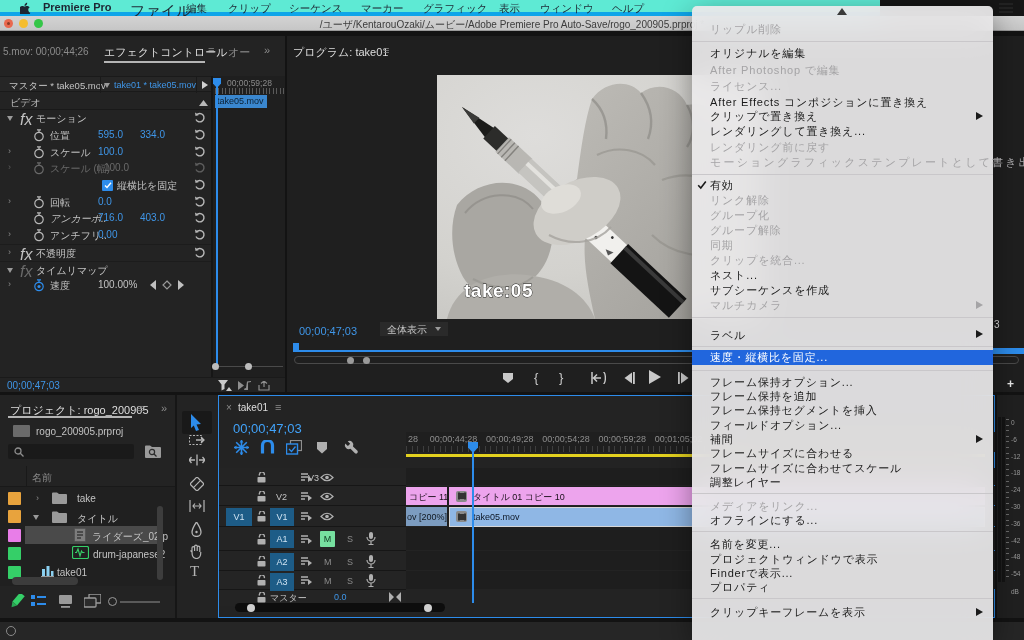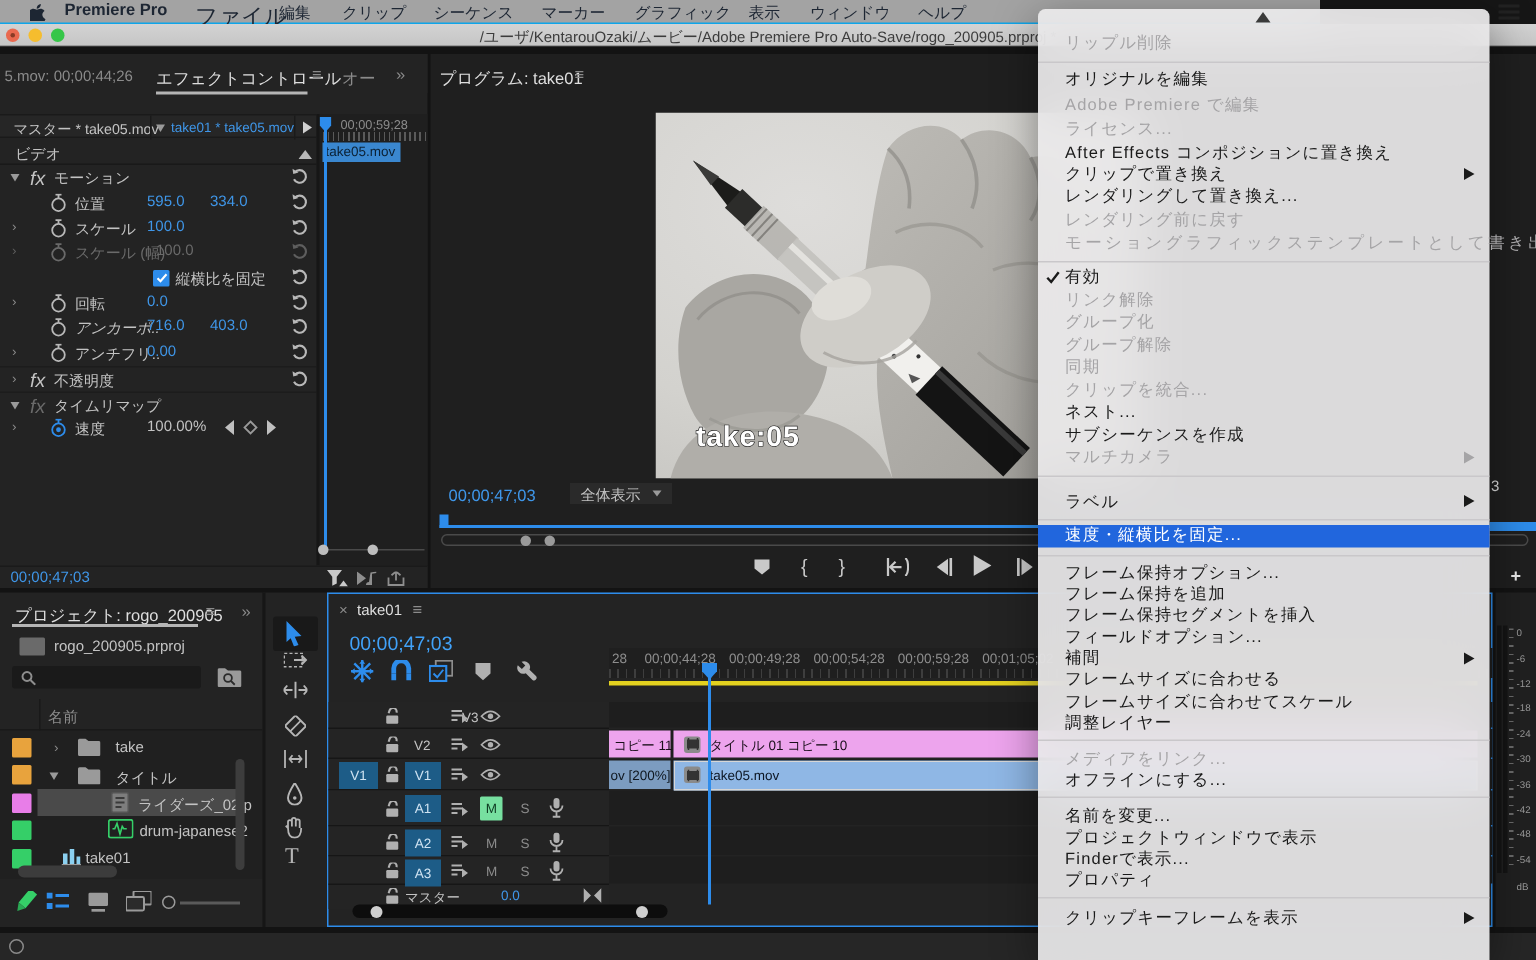--- a/index.html
+++ b/index.html
@@ -7,38 +7,38 @@
     font-family:"Liberation Sans", sans-serif; }
   .abs { position:absolute; white-space:nowrap; }
   .mi { position:absolute; left:18px; height:14px; line-height:14px; white-space:nowrap; letter-spacing:0.8px; }
   .mi.off { color:#a5a4a6; }
   .sep { position:absolute; left:0; width:301px; height:1px; background:#c9c7ca; }
   .sub { position:absolute; left:284px; width:0; height:0; border-left:7px solid #1a1a1a;
          border-top:4.5px solid transparent; border-bottom:4.5px solid transparent; }
   .sub.off { border-left-color:#a5a4a6; }
   .fxr { position:absolute; left:0; width:211px; height:16.7px; }
   .fxr > span { position:absolute; top:2px; }
-  .fx { font-style:italic; color:#c3c3c3; font-size:13px; top:1px !important; }
+  .fx { font-style:italic; color:#c3c3c3; font-size:16px; top:1px !important; }
   .caret { font-size:9px; }
   .tdn { position:absolute; width:0; height:0; border-top:5px solid #9a9a9a; border-left:3.5px solid transparent; border-right:3.5px solid transparent; }
   .swc, .rst { position:absolute; top:2px; }
   .lk { position:absolute; left:38px; }
   .sy { position:absolute; left:81px; }
   .ey { position:absolute; left:101px; }
   .mc { position:absolute; left:147px; }
   #stage { position:relative; width:1024px; height:640px; }
   .dim { color:#8b8b8b; }
   .txt { color:#c3c3c3; }
   .blue { color:#3f96e8; }
 </style>
 </head>
 <body>
 <div id="stage">
 
-  <div class="abs" id="menubar" style="left:0;top:0;width:880px;height:16px;background:#a3a3a3;color:#1d2633;font-size:11px;border-bottom:1px solid #0ea5e9;">
+  <div class="abs" id="menubar" style="left:0;top:0;width:880px;height:16px;background:#5eead4;color:#1d2633;font-size:11px;border-bottom:4px solid #0ea5e9;">
     <svg class="abs" style="left:20px;top:2px;" width="11" height="12" viewBox="0 0 11 12">
         <path d="M8.2 6.4 c0 -1.7 1.4 -2.5 1.5 -2.6 c-0.8 -1.2 -2.1 -1.4 -2.5 -1.4 c-1.1 -0.1 -2.1 0.6 -2.6 0.6 c-0.5 0 -1.4 -0.6 -2.3 -0.6 c-1.2 0 -2.3 0.7 -2.9 1.8 c-1.2 2.1 -0.3 5.3 0.9 7 c0.6 0.9 1.3 1.8 2.2 1.8 c0.9 0 1.2 -0.6 2.3 -0.6 c1.1 0 1.4 0.6 2.3 0.6 c1 0 1.6 -0.9 2.2 -1.7 c0.7 -1 1 -2 1 -2 c0 0 -1.9 -0.8 -2.1 -2.9 Z M6.5 1.4 c0.5 -0.6 0.8 -1.4 0.7 -2.2 c-0.7 0 -1.5 0.5 -2 1 c-0.4 0.5 -0.8 1.3 -0.7 2.1 c0.8 0.1 1.5 -0.4 2 -0.9 Z" fill="#1d2633" transform="translate(0,1.5)"></path>
       </svg>
     <div class="abs" style="left:43px;top:1px;font-weight:bold;">Premiere Pro</div>
     <div class="abs" style="left:130px;top:2px;font-size:15px;">ファイル</div>
     <div class="abs" style="left:186px;top:2px;font-size:10.5px;">編集</div>
     <div class="abs" style="left:228px;top:2px;font-size:10.5px;">クリップ</div>
     <div class="abs" style="left:289px;top:2px;font-size:10.5px;">シーケンス</div>
     <div class="abs" style="left:361px;top:2px;font-size:10.5px;">マーカー</div>
     <div class="abs" style="left:423px;top:2px;font-size:10.5px;">グラフィック</div>
@@ -665,21 +665,21 @@
 
   <div class="abs" style="left:994px;top:319px;font-size:10px;color:#ddd;">3</div>
   <div class="abs" style="left:993px;top:348px;width:31px;height:6px;background:#2d8ceb;"></div>
   <div class="abs" style="left:1007px;top:377px;font-size:12px;color:#e8e8e8;font-weight:bold;">+</div>
 
   <div class="abs" id="ctxmenu" style="left:692px;top:6px;width:301px;height:634px;background:rgba(235,234,236,0.92);backdrop-filter:blur(16px) saturate(120%);border-radius:5px 5px 0 0;box-shadow:0 8px 30px rgba(0,0,0,0.4);font-size:11px;color:#1a1a1a;">
     <div class="abs" style="left:145px;top:2px;width:0;height:0;border-bottom:7px solid #3a3a3a;border-left:5px solid transparent;border-right:5px solid transparent;"></div>
     <div class="mi off" style="top:16px;">リップル削除</div>
     <div class="sep" style="top:35px;"></div>
     <div class="mi" style="top:39.5px;">オリジナルを編集</div>
-    <div class="mi off" style="top:57px;">Adobe Premiere で編集</div>
+    <div class="mi off" style="top:57px;">After Photoshop で編集</div>
     <div class="mi off" style="top:73px;">ライセンス...</div>
     <div class="mi" style="top:88.5px;">After Effects コンポジションに置き換え</div>
     <div class="mi" style="top:103px;">クリップで置き換え</div>
       <div class="sub" style="top:105.5px;"></div>
     <div class="mi" style="top:118px;">レンダリングして置き換え...</div>
     <div class="mi off" style="top:133.5px;">レンダリング前に戻す</div>
     <div class="mi off" style="top:148.5px;letter-spacing:2.2px;">モーショングラフィックステンプレートとして書き出し...</div>
     <div class="sep" style="top:167.5px;"></div>
     <div class="mi" style="top:172px;">有効</div>
     <svg class="abs" style="left:5px;top:174px;" width="10" height="10" viewBox="0 0 10 10">

